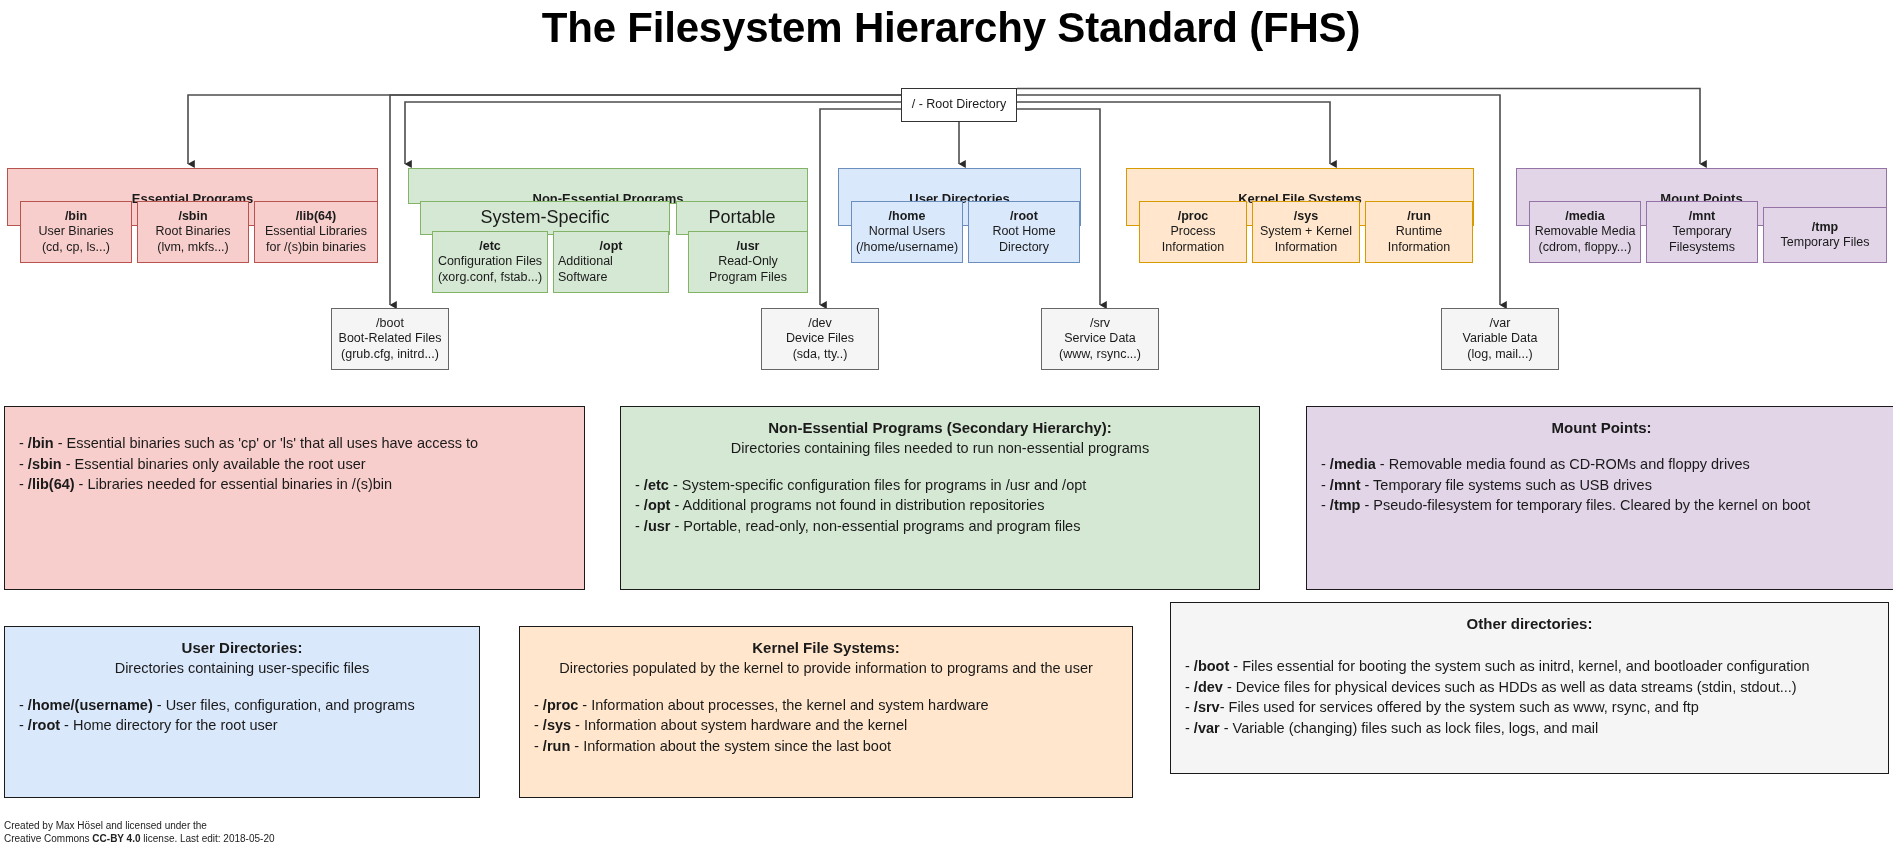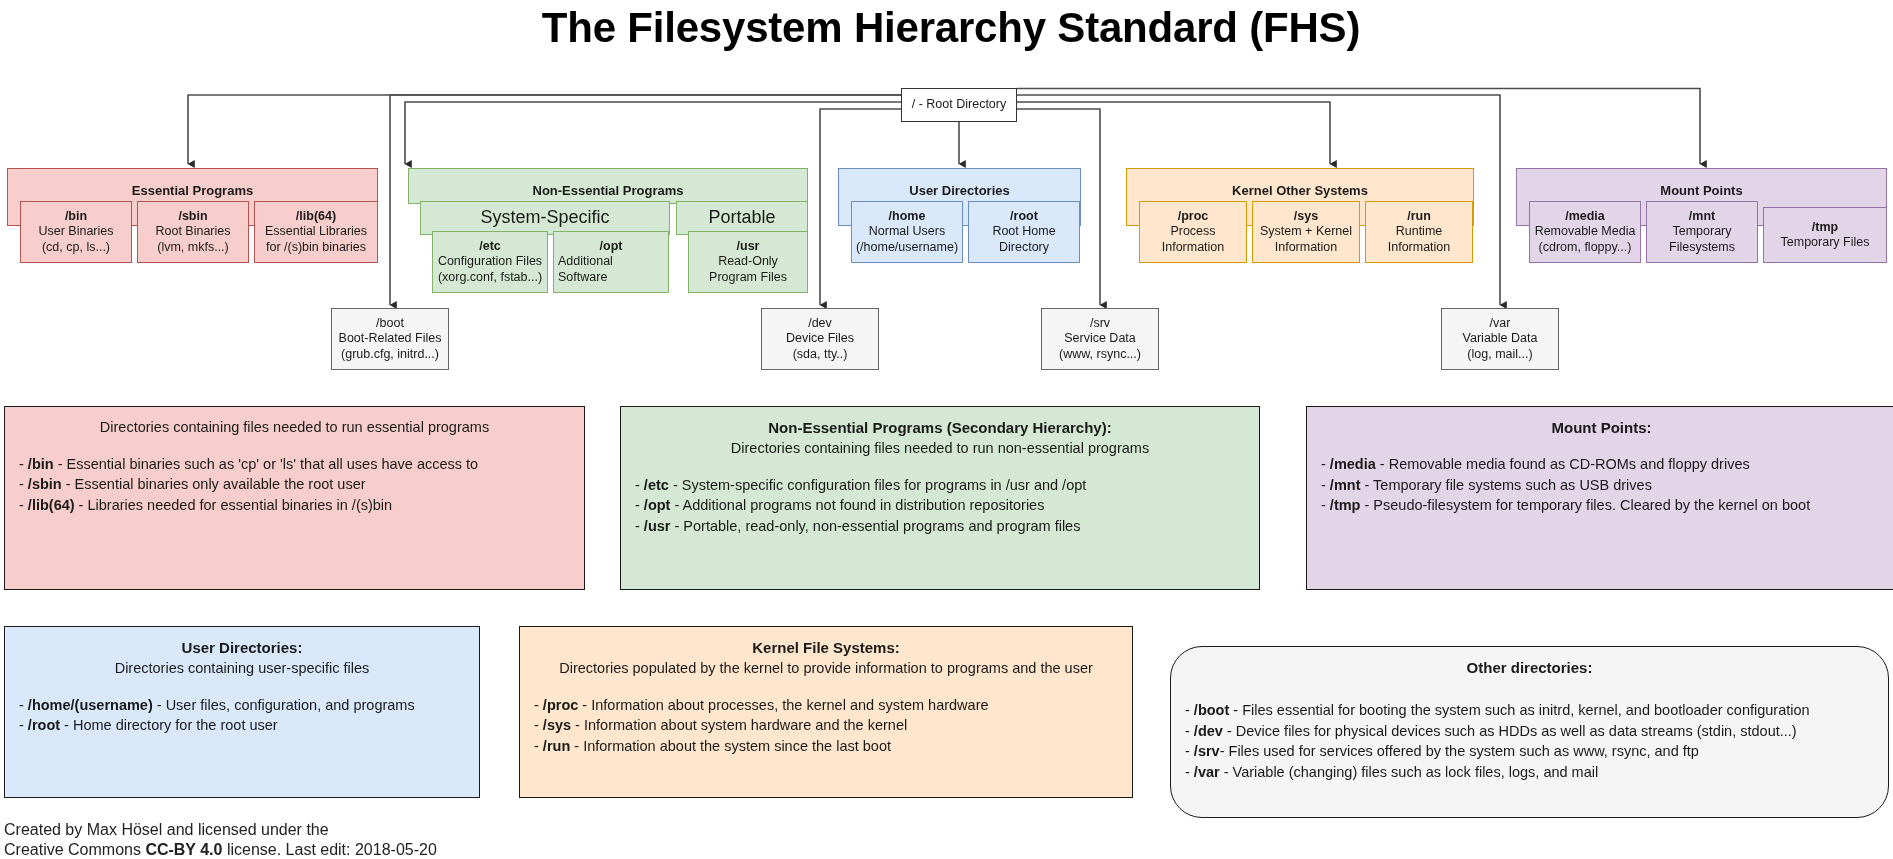--- a/index.html
+++ b/index.html
@@ -46,21 +46,21 @@
   }
 
   
   .group {
     position:absolute;
     border:1px solid;
     display:block;
   }
   .group > .ghead {
     text-align:center; font-weight:bold; font-size:13px;
-    padding-top:14px;
+    padding-top:22px;
   }
   .sub-head { text-align:center; font-size:18px; padding-top:5px; }
 
   .grp-red    { background:#f8cecc; border-color:#b85450; }
   .grp-green  { background:#d5e8d4; border-color:#82b366; }
   .grp-blue   { background:#dae8fc; border-color:#6c8ebf; }
   .grp-orange { background:#ffe6cc; border-color:#d79b00; }
   .grp-purple { background:#e1d5e7; border-color:#9673a6; }
   .grp-gray   { background:#f5f5f5; border-color:#666666; }
 
@@ -74,21 +74,21 @@
   }
   .legend .lt { text-align:center; font-weight:bold; font-size:15px; }
   .legend .ls { text-align:center; font-size:14.5px; }
   .legend ul { list-style:none; margin:16px 0 0 0; padding:0; }
   .legend li { white-space:nowrap; }
   .legend li b { font-weight:bold; }
 
   
   #footer {
     position:absolute; left:4px; top:820px;
-    font-size:16px; line-height:1.25; color:#222;
+    font-size:10px; line-height:1.25; color:#222;
   }
 </style>
 </head>
 <body>
 
 <div id="title">The Filesystem Hierarchy Standard (FHS)</div>
 
 <svg id="connectors" viewBox="0 0 1893 400">
   <defs>
     <marker id="ah" markerWidth="9" markerHeight="9" refX="4.5" refY="7.4" orient="auto" markerUnits="userSpaceOnUse">
@@ -172,21 +172,21 @@
   <span>Normal Users</span>
   <span>(/home/username)</span>
 </div>
 <div class="node grp-blue" style="left:968px;top:201px;width:112px;height:62px;">
   <span class="ttl">/root</span>
   <span>Root Home</span>
   <span>Directory</span>
 </div>
 
 <div class="group grp-orange" style="left:1126px;top:168px;width:348px;height:58px;">
-  <div class="ghead">Kernel Other Systems</div>
+  <div class="ghead">Kernel File Systems</div>
 </div>
 <div class="node grp-orange" style="left:1139px;top:201px;width:108px;height:62px;">
   <span class="ttl">/proc</span>
   <span>Process</span>
   <span>Information</span>
 </div>
 <div class="node grp-orange" style="left:1252px;top:201px;width:108px;height:62px;">
   <span class="ttl">/sys</span>
   <span>System + Kernel</span>
   <span>Information</span>
@@ -230,21 +230,20 @@
   <span>Service Data</span>
   <span>(www, rsync...)</span>
 </div>
 <div class="node grp-gray" style="left:1441px;top:308px;width:118px;height:62px;">
   <span>/var</span>
   <span>Variable Data</span>
   <span>(log, mail...)</span>
 </div>
 
 <div class="legend grp-red" style="left:4px;top:406px;width:581px;height:184px;">
-  <div class="ls">Directories containing files needed to run essential programs</div>
   <ul>
     <li>- <b>/bin</b><span> - Essential binaries such as 'cp' or 'ls' that all uses have access to</span></li>
     <li>- <b>/sbin</b><span> - Essential binaries only available the root user</span></li>
     <li>- <b>/lib(64)</b><span> - Libraries needed for essential binaries in /(s)bin</span></li>
   </ul>
 </div>
 
 <div class="legend grp-green" style="left:620px;top:406px;width:640px;height:184px;">
   <div class="lt">Non-Essential Programs (Secondary Hierarchy):</div>
   <div class="ls">Directories containing files needed to run non-essential programs</div>
@@ -276,21 +275,21 @@
 <div class="legend grp-orange" style="left:519px;top:626px;width:614px;height:172px;">
   <div class="lt">Kernel File Systems:</div>
   <div class="ls">Directories populated by the kernel to provide information to programs and the user</div>
   <ul>
     <li>- <b>/proc</b><span> - Information about processes, the kernel and system hardware</span></li>
     <li>- <b>/sys</b><span> - Information about system hardware and the kernel</span></li>
     <li>- <b>/run</b><span> - Information about the system since the last boot</span></li>
   </ul>
 </div>
 
-<div class="legend grp-gray" style="left:1170px;top:646px;width:719px;height:172px;border-radius:32px;">
+<div class="legend grp-gray" style="left:1170px;top:602px;width:719px;height:172px;">
   <div class="lt">Other directories:</div>
   <ul style="margin-top:22px;">
     <li>- <b>/boot</b><span> - Files essential for booting the system such as initrd, kernel, and bootloader configuration</span></li>
     <li>- <b>/dev</b><span> - Device files for physical devices such as HDDs as well as data streams (stdin, stdout...)</span></li>
     <li>- <b>/srv</b><span>- Files used for services offered by the system such as www, rsync, and ftp</span></li>
     <li>- <b>/var</b><span> - Variable (changing) files such as lock files, logs, and mail</span></li>
   </ul>
 </div>
 
 <div id="footer">

